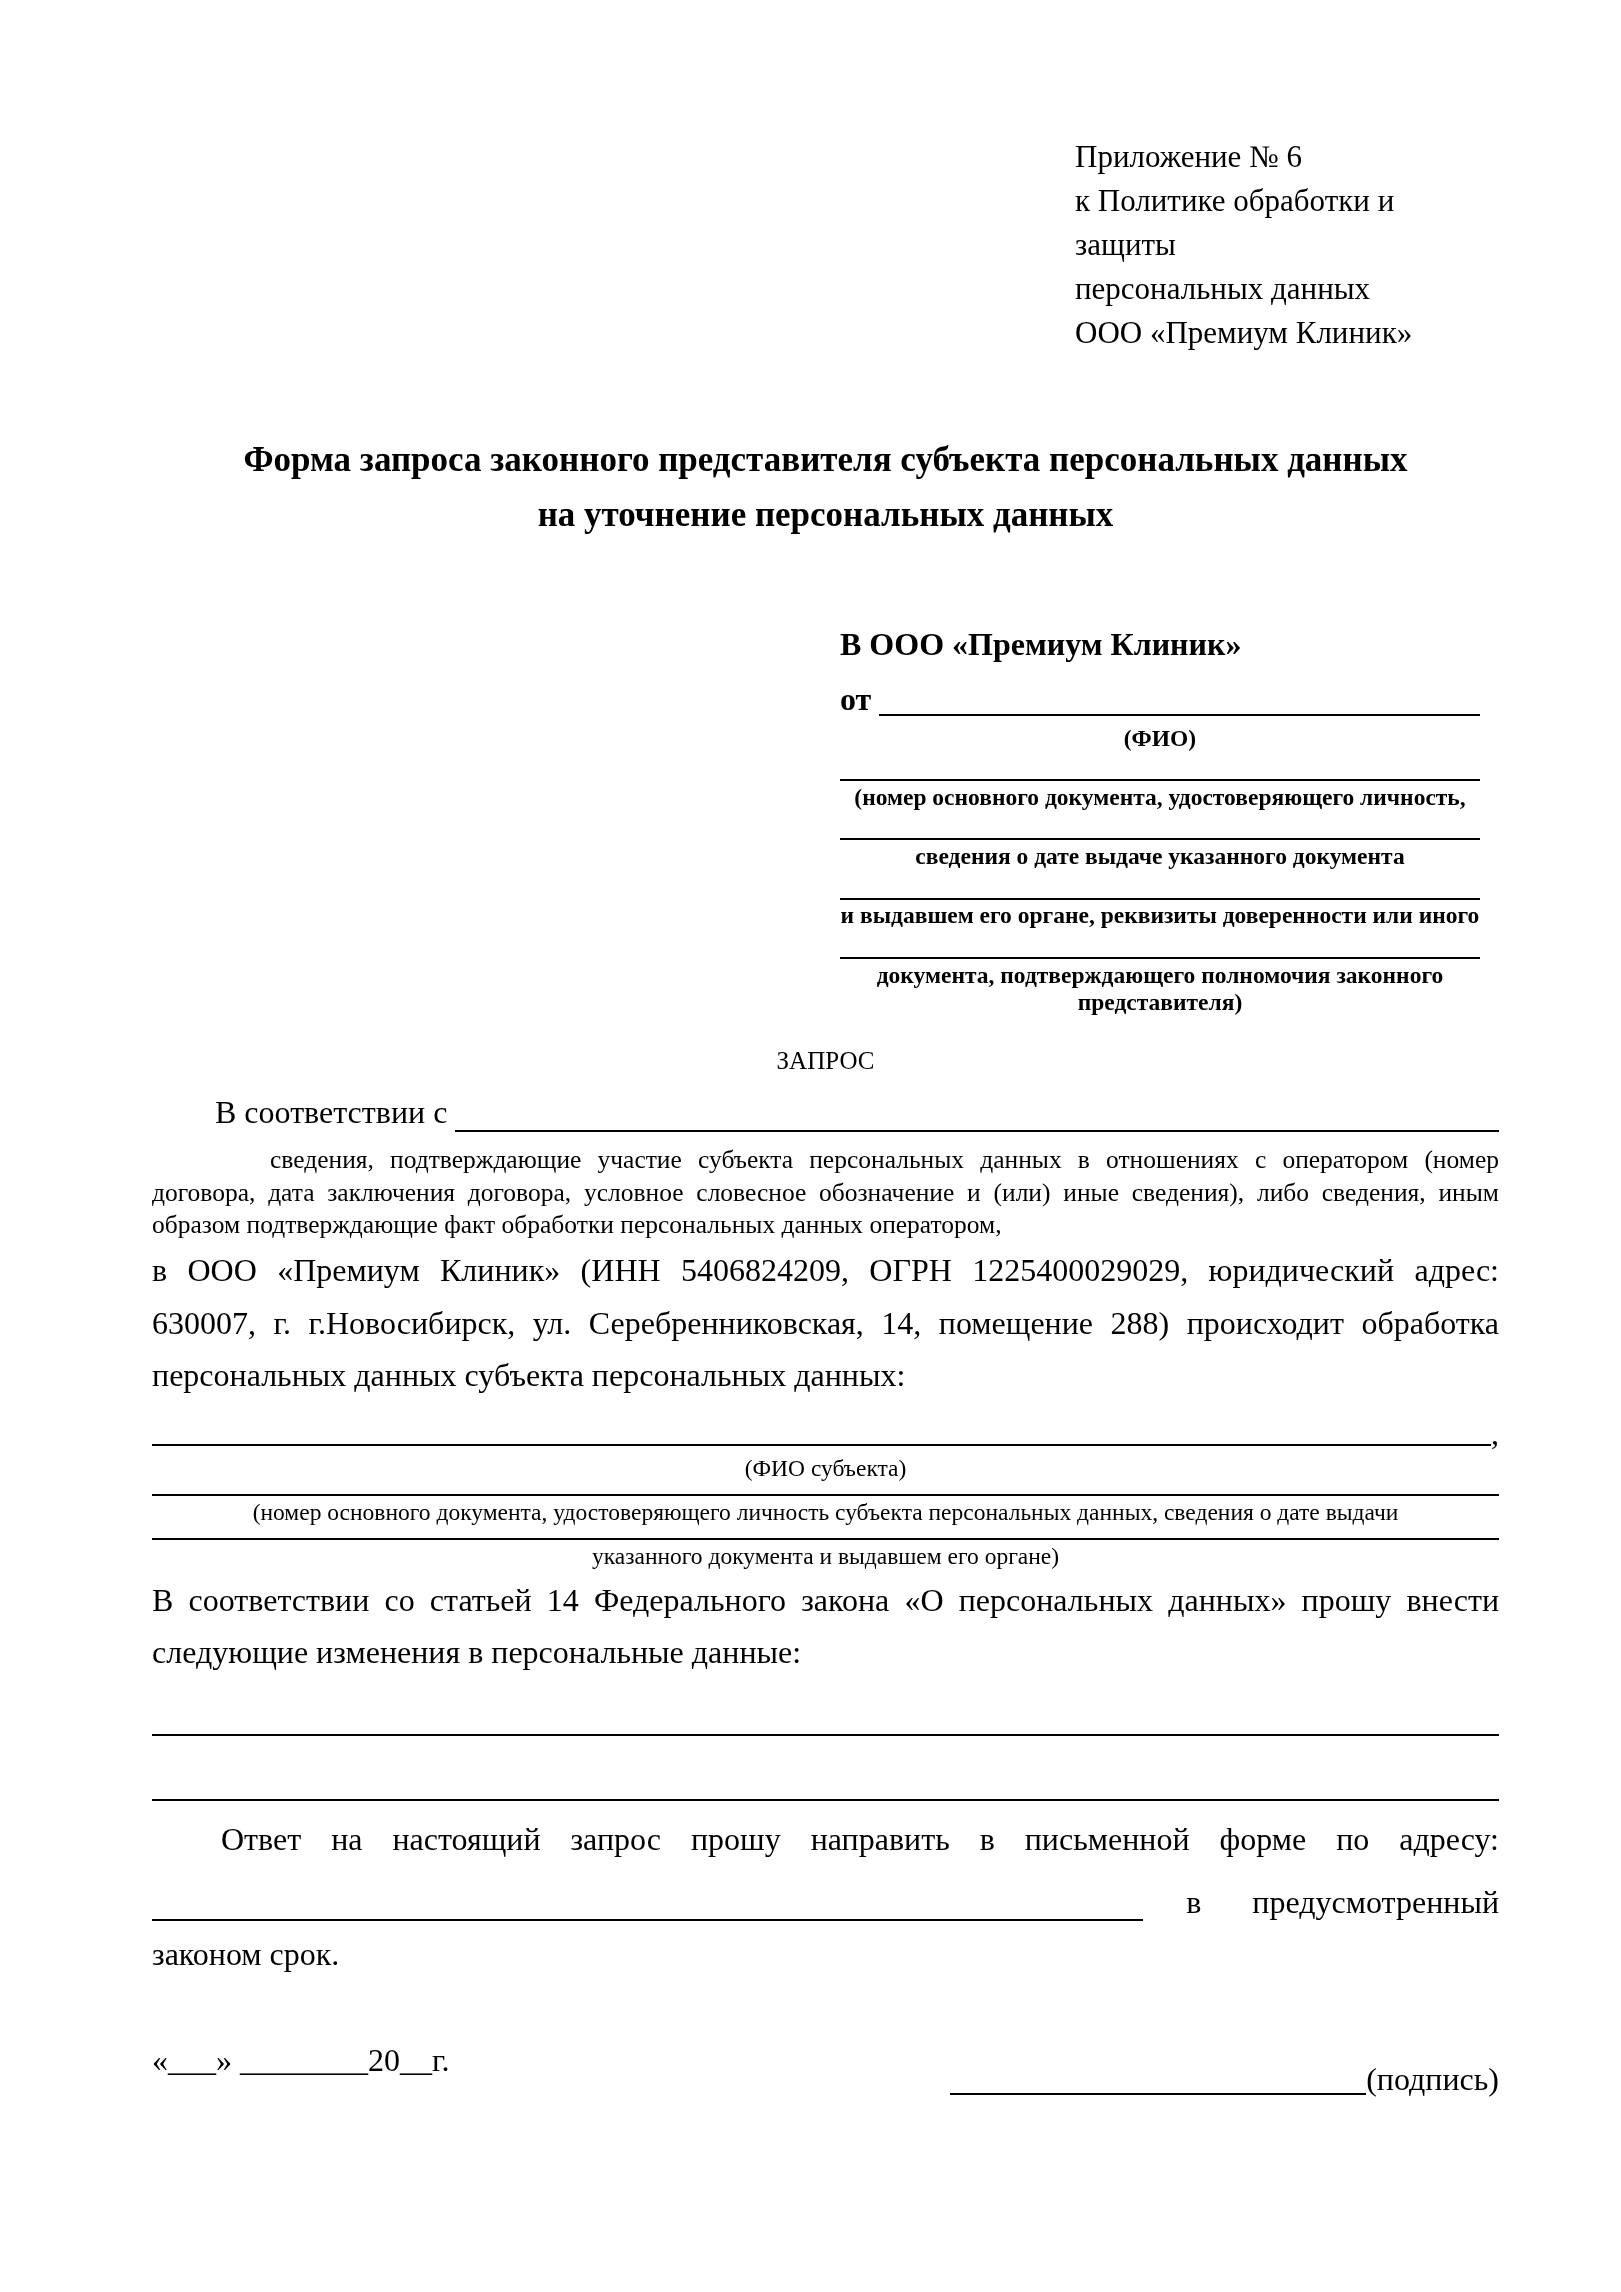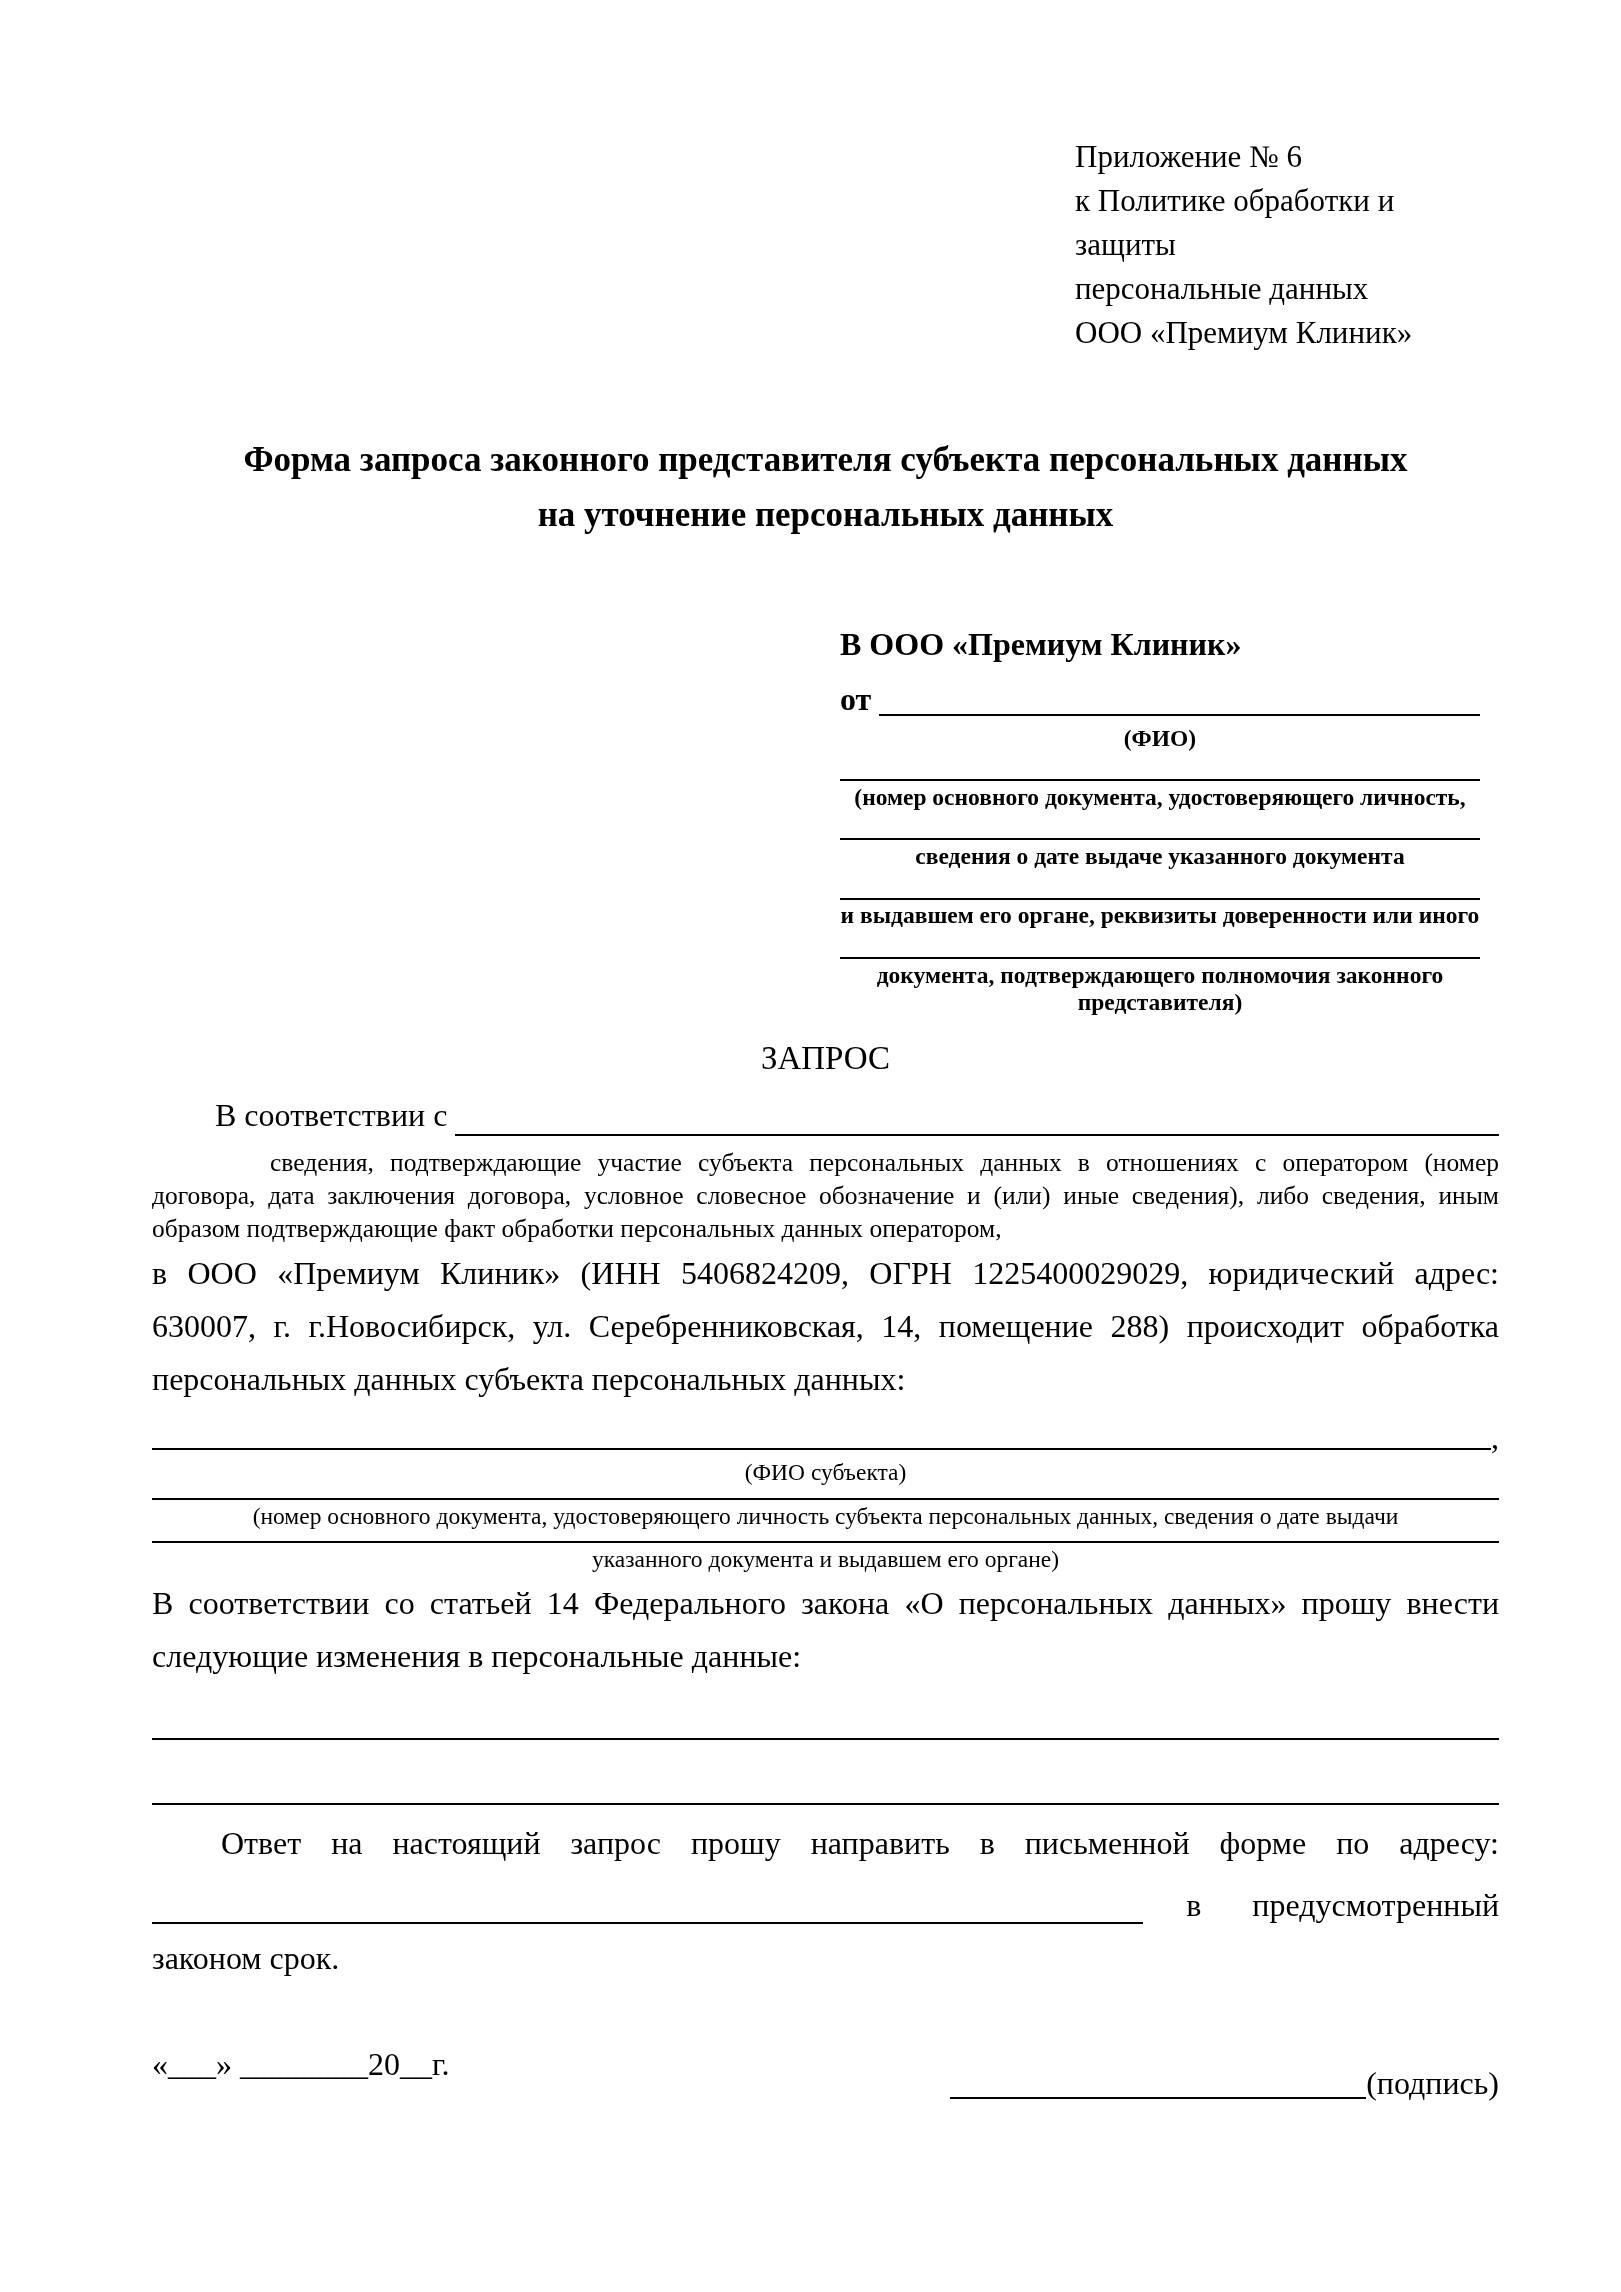--- a/index.html
+++ b/index.html
@@ -67,23 +67,23 @@
     margin-top: 2.9px;
   }
   .addr-field { margin-top: 27.4px; }
   .addr-field .rule {
     border-bottom: 2.9px solid #000;
     height: 0;
   }
 
   
   .req-heading {
-    margin-top: 19px;
+    margin-top: 27px;
     text-align: center;
-    font-size: 33px;
+    font-size: 25px;
     line-height: 1.45;
   }
 
   
   .basis-row {
     display: flex;
     align-items: stretch;
     margin-top: 7.8px;
   }
   .basis-row .lbl {
@@ -164,21 +164,21 @@
   .sig-right .lbl { white-space: pre; }
 </style>
 </head>
 <body>
 
 <div class="page">
 
   <div class="annex">
     <div>Приложение № 6</div>
     <div>к Политике обработки и защиты</div>
-    <div>персональные данных</div>
+    <div>персональных данных</div>
     <div>ООО «Премиум Клиник»</div>
   </div>
 
   <div class="doc-title">
     <div>Форма запроса законного представителя субъекта персональных данных</div>
     <div>на уточнение персональных данных</div>
   </div>
 
   <div class="addressee">
     <div class="addr-to">В ООО «Премиум Клиник»</div>

